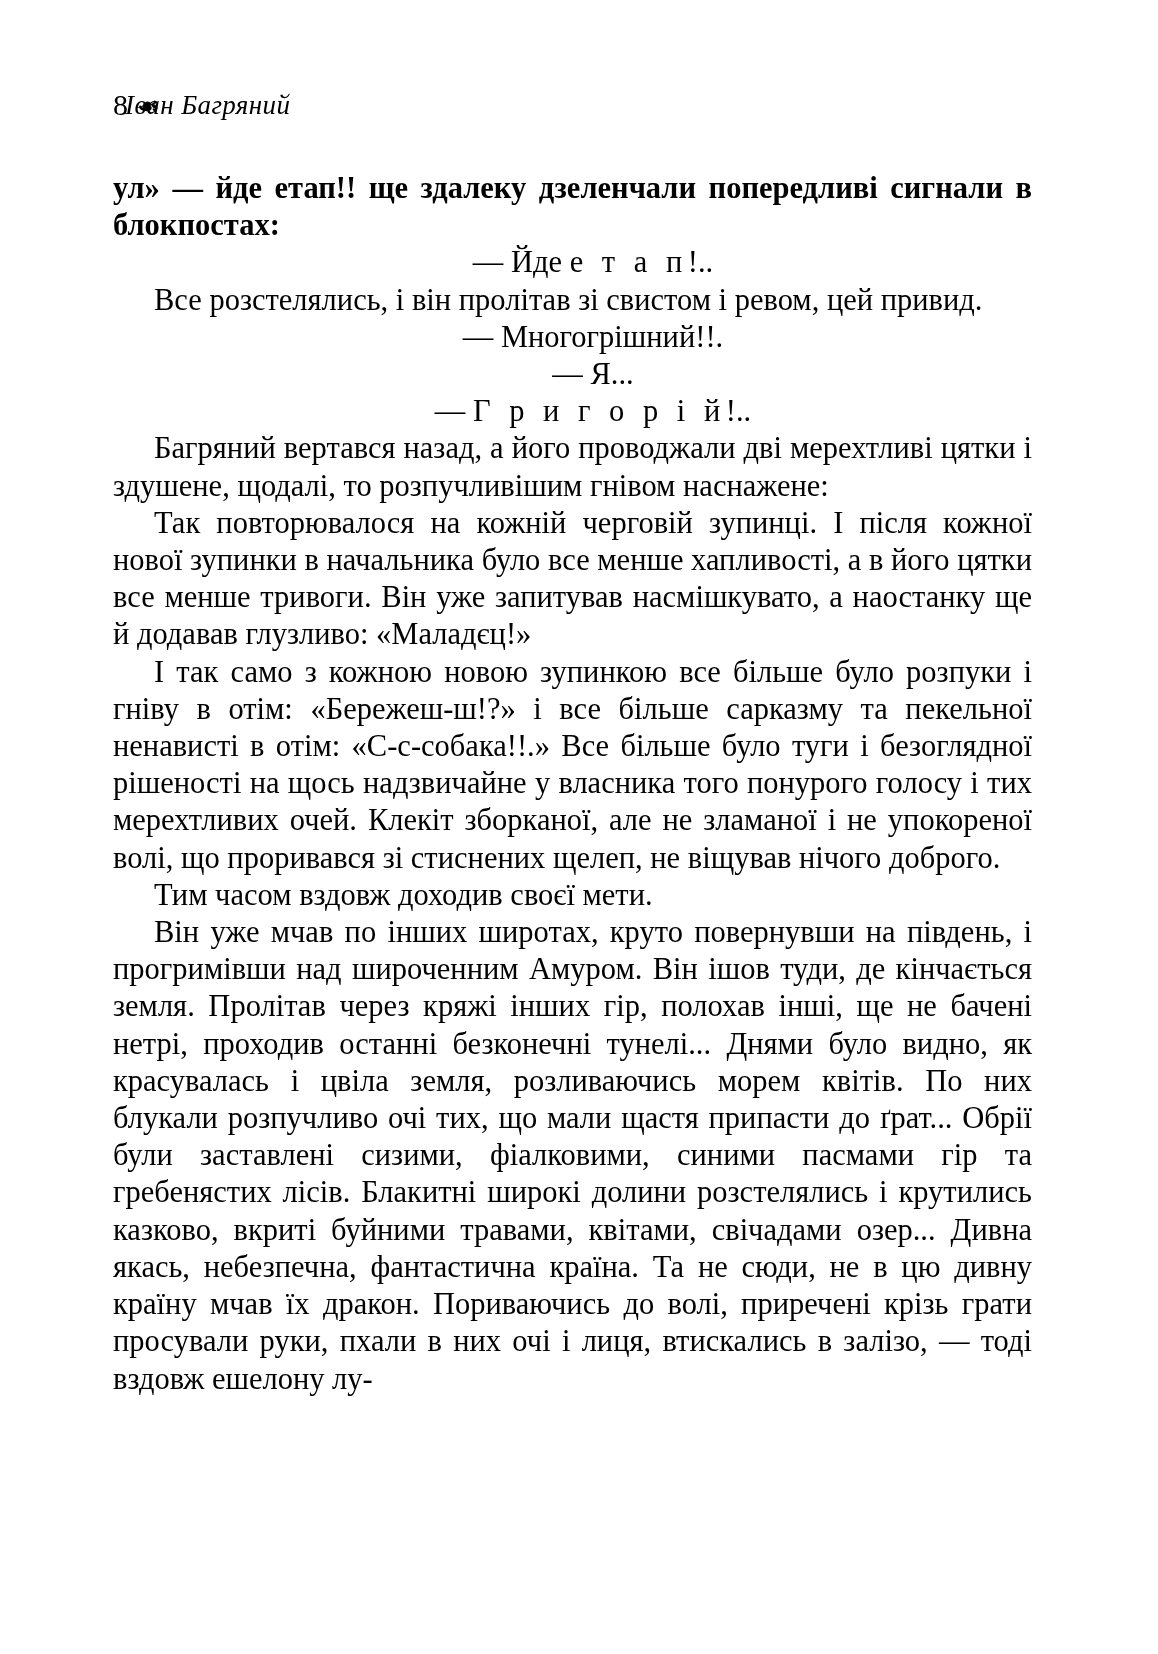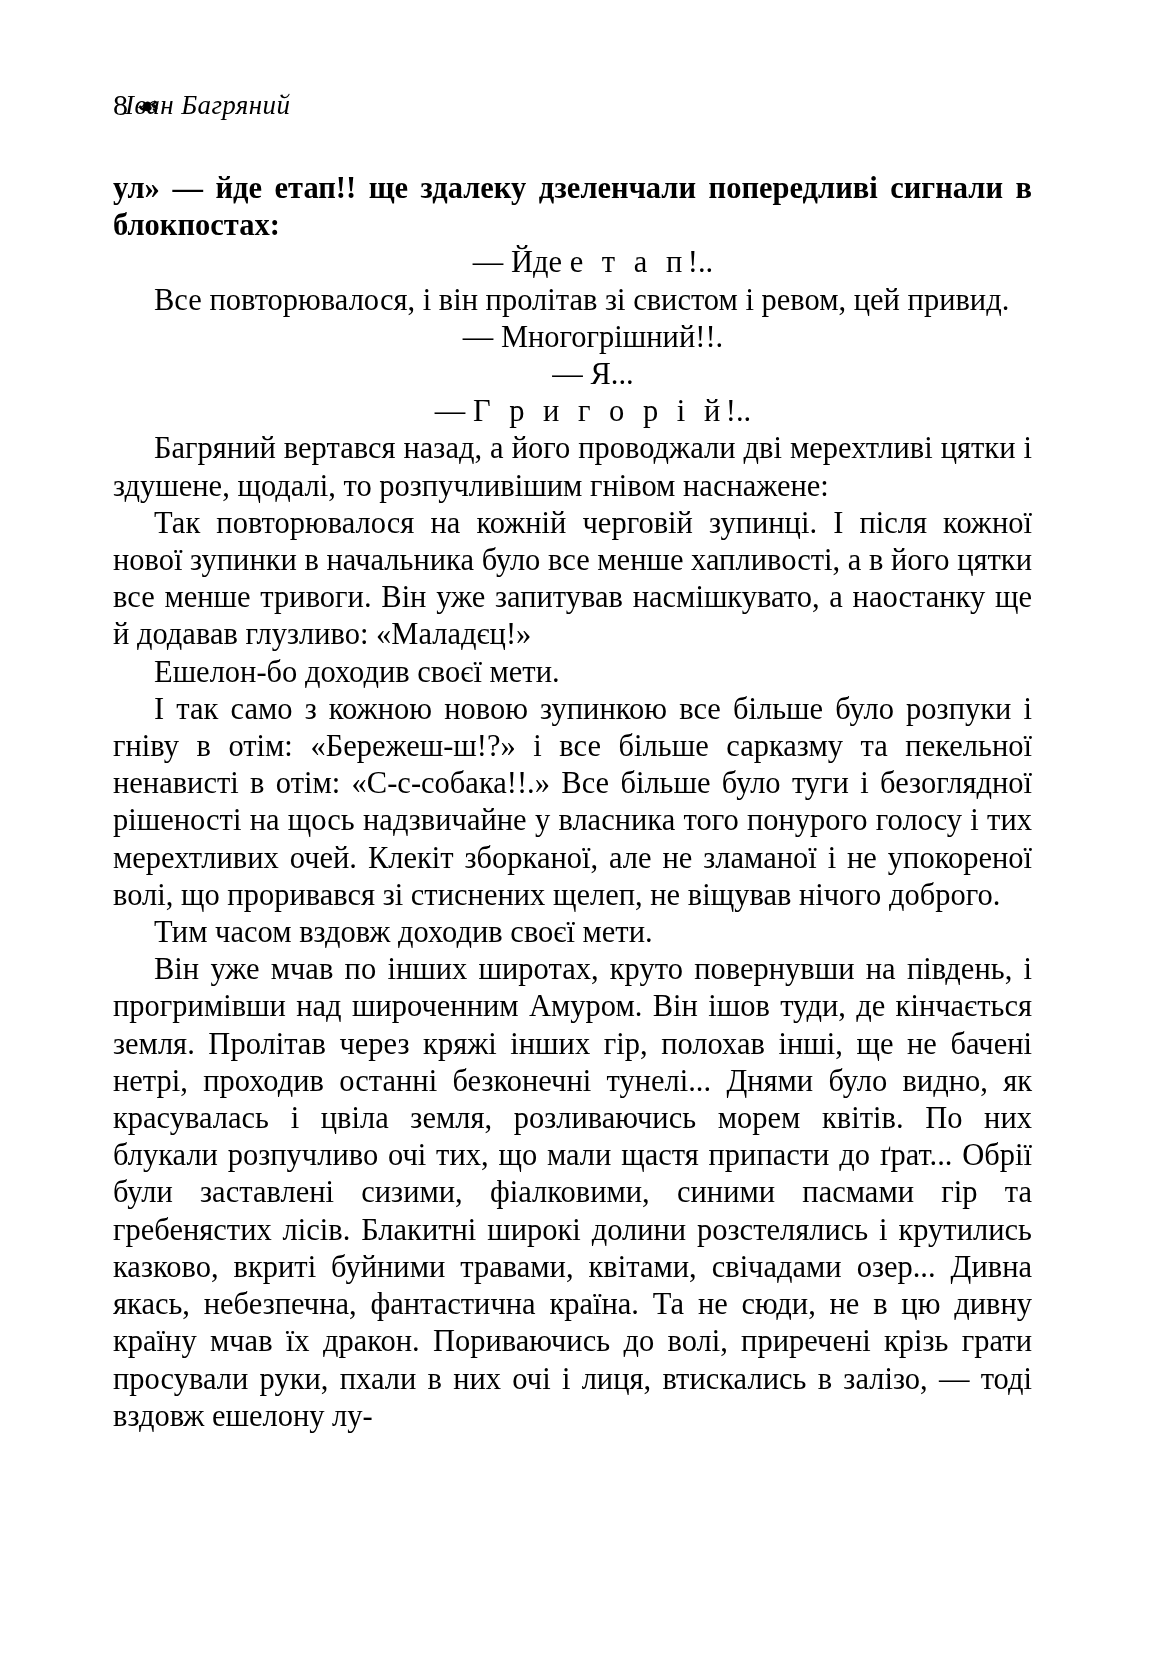--- a/index.html
+++ b/index.html
@@ -108,36 +108,35 @@
     </div>
     <div class="head-title">Іван Багряний</div>
   </div>
 
   <div class="textblock">
 
     <p class="para noindent">ул» — йде етап!! ще здалеку дзеленчали попередливі сигнали в блокпостах:</p>
 
     <p class="para dialogue"><span>— Йде </span><span class="spaced">е т а п</span><span>!..</span></p>
 
-    <p class="para">Все повторювалося, і він пролітав зі свистом і ревом, цей привид.</p>
+    <p class="para">Все розстелялись, і він пролітав зі свистом і ревом, цей привид.</p>
 
 
     <p class="para dialogue">— Многогрішний!!.</p>
 
     <p class="para dialogue">— Я...</p>
 
 
     <p class="para dialogue"><span>— </span><span class="spaced">Г р и г о р і й</span><span>!..</span></p>
 
     <p class="para">Багряний вертався назад, а його проводжали дві мерехтливі цятки і здушене, щодалі, то розпучливішим гнівом наснажене:</p>
 
 
     <p class="para">Так повторювалося на кожній черговій зупинці. І після кож­ної нової зупинки в начальника було все менше хапливості, а в його цятки все менше тривоги. Він уже запитував насмішкувато, а наостанку ще й додавав глузливо: «Маладєц!»</p>
 
-    <p class="para">Ешелон-бо доходив своєї мети.</p>
 
     <p class="para">І так само з кожною новою зупинкою все більше було розпу­ки і гніву в отім: «Бережеш-ш!?» і все більше сарказму та пекель­ної ненависті в отім: «С-с-собака!!.» Все більше було туги і бе­зоглядної рішеності на щось надзвичайне у власника того понурого голосу і тих мерехтливих очей. Клекіт зборканої, але не зламаної і не упокореної волі, що проривався зі стиснених щелеп, не віщував нічого доброго.</p>
 
     <p class="para">Тим часом вздовж доходив своєї мети.</p>
 
     <p class="para runon">Він уже мчав по інших широтах, круто повернувши на пів­день, і прогримівши над широченним Амуром. Він ішов туди, де кінчається земля. Пролітав через кряжі інших гір, полохав інші, ще не бачені нетрі, проходив останні безконечні тунелі... Днями було видно, як красувалась і цвіла земля, розливаючись морем квітів. По них блукали розпучливо очі тих, що мали щастя при­пасти до ґрат... Обрії були заставлені сизими, фіалковими, сини­ми пасмами гір та гребенястих лісів. Блакитні широкі долини розстелялись і крутились казково, вкриті буйними травами, квітами, свічадами озер... Дивна якась, небезпечна, фантастична країна. Та не сюди, не в цю дивну країну мчав їх дракон. Пори­ваючись до волі, приречені крізь грати просували руки, пхали в них очі і лиця, втискались в залізо, — тоді вздовж ешелону лу-</p>
 
   </div>
 
 </div>

